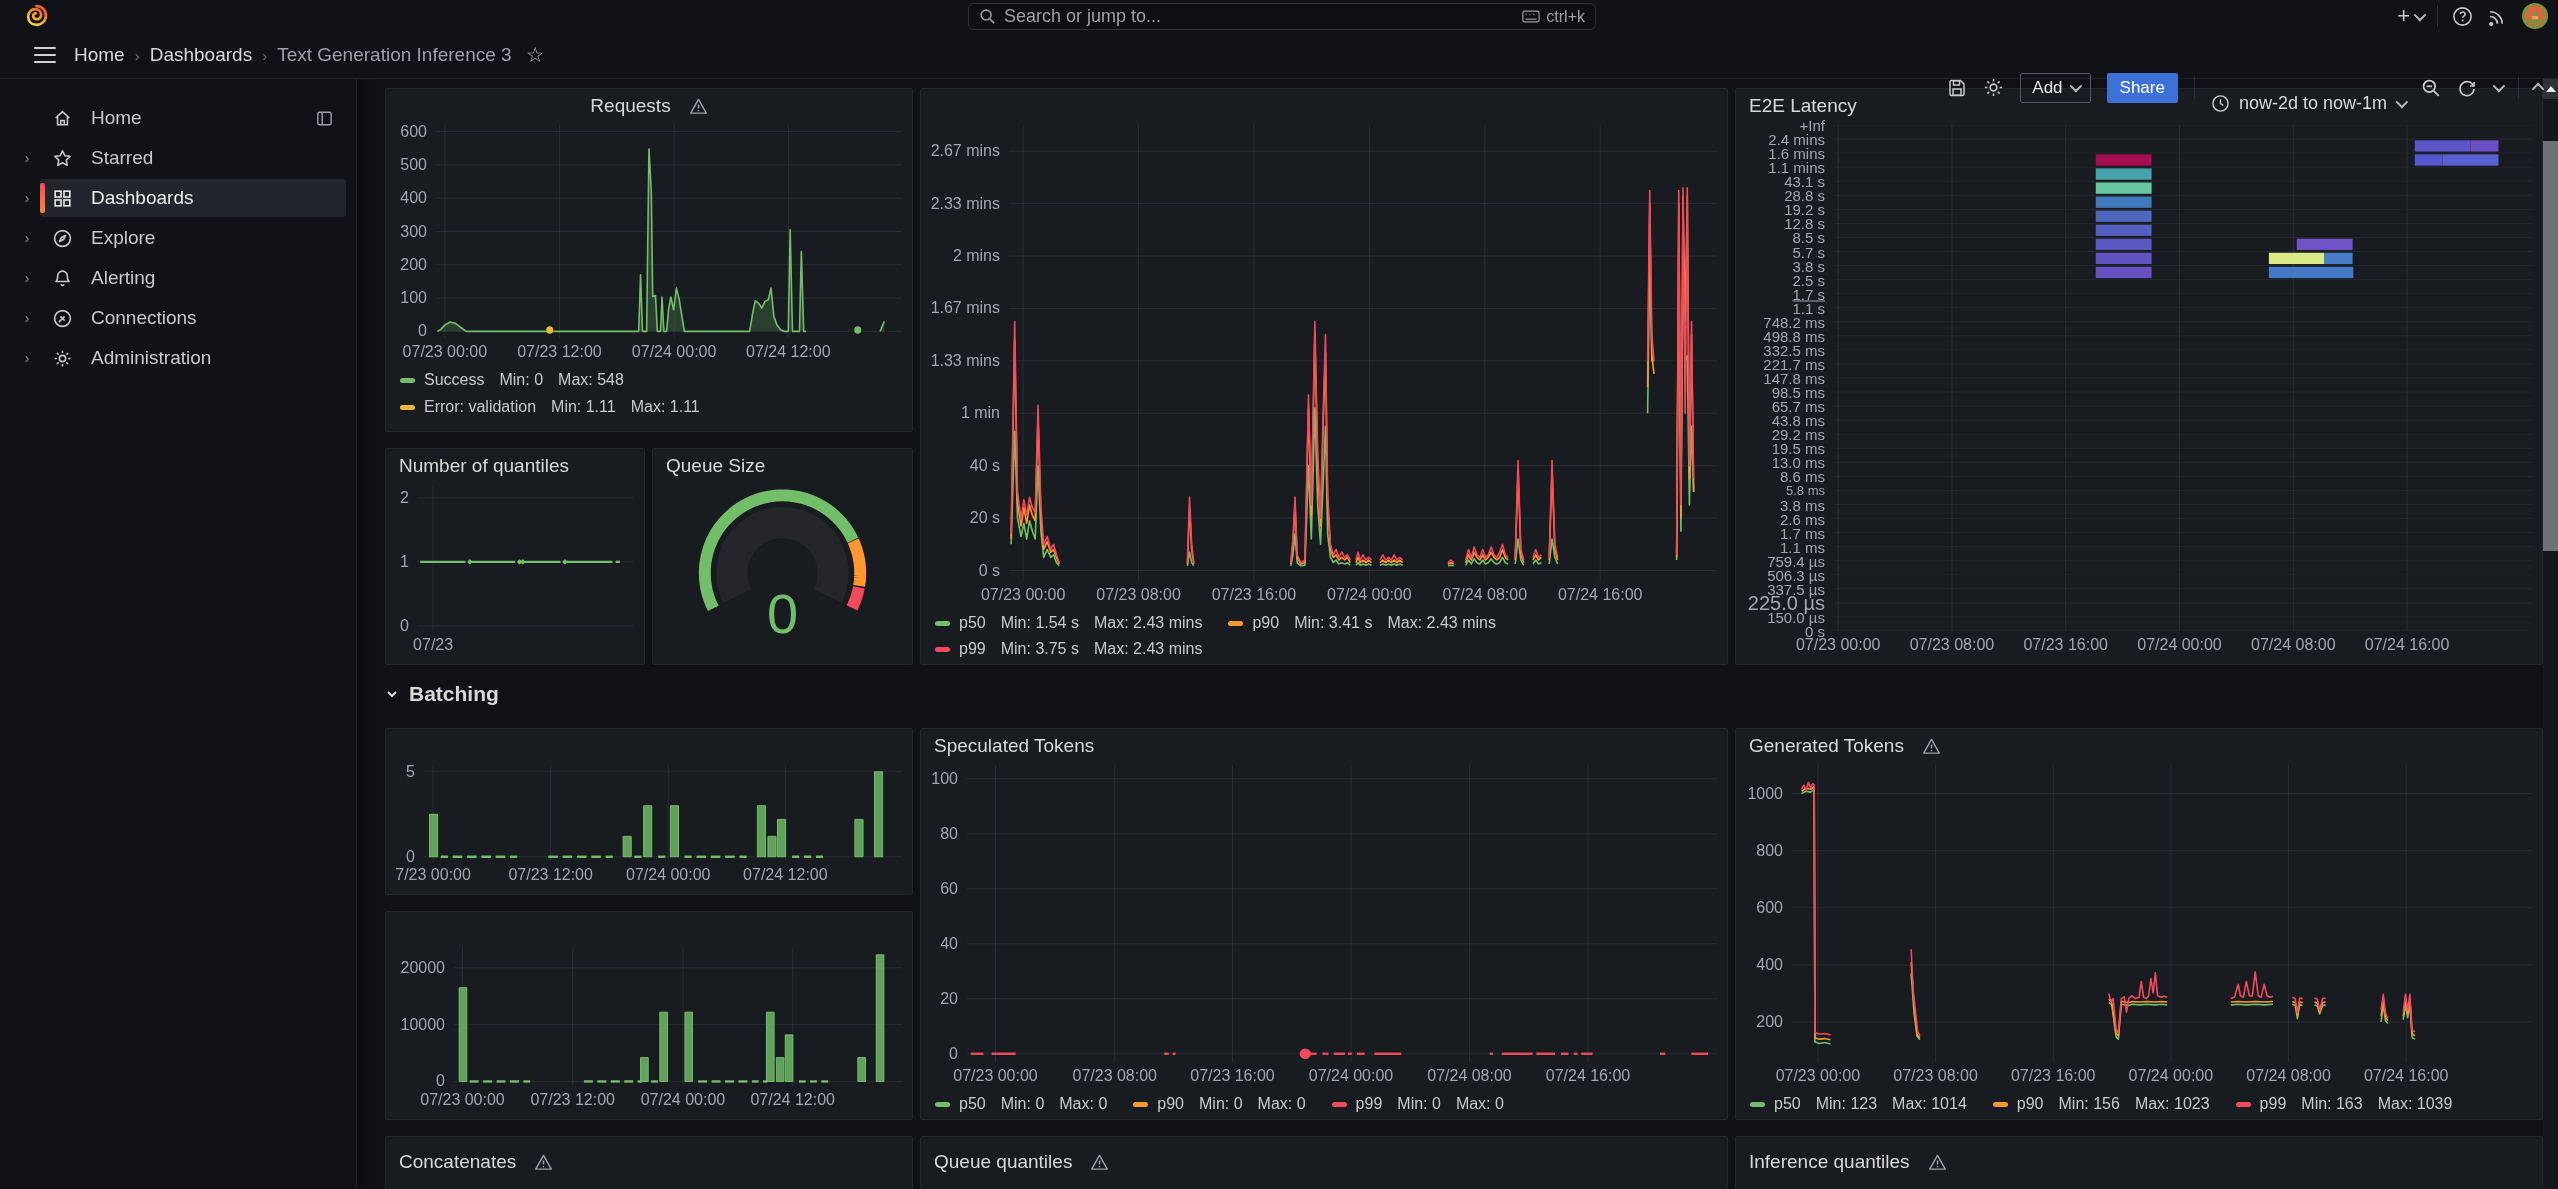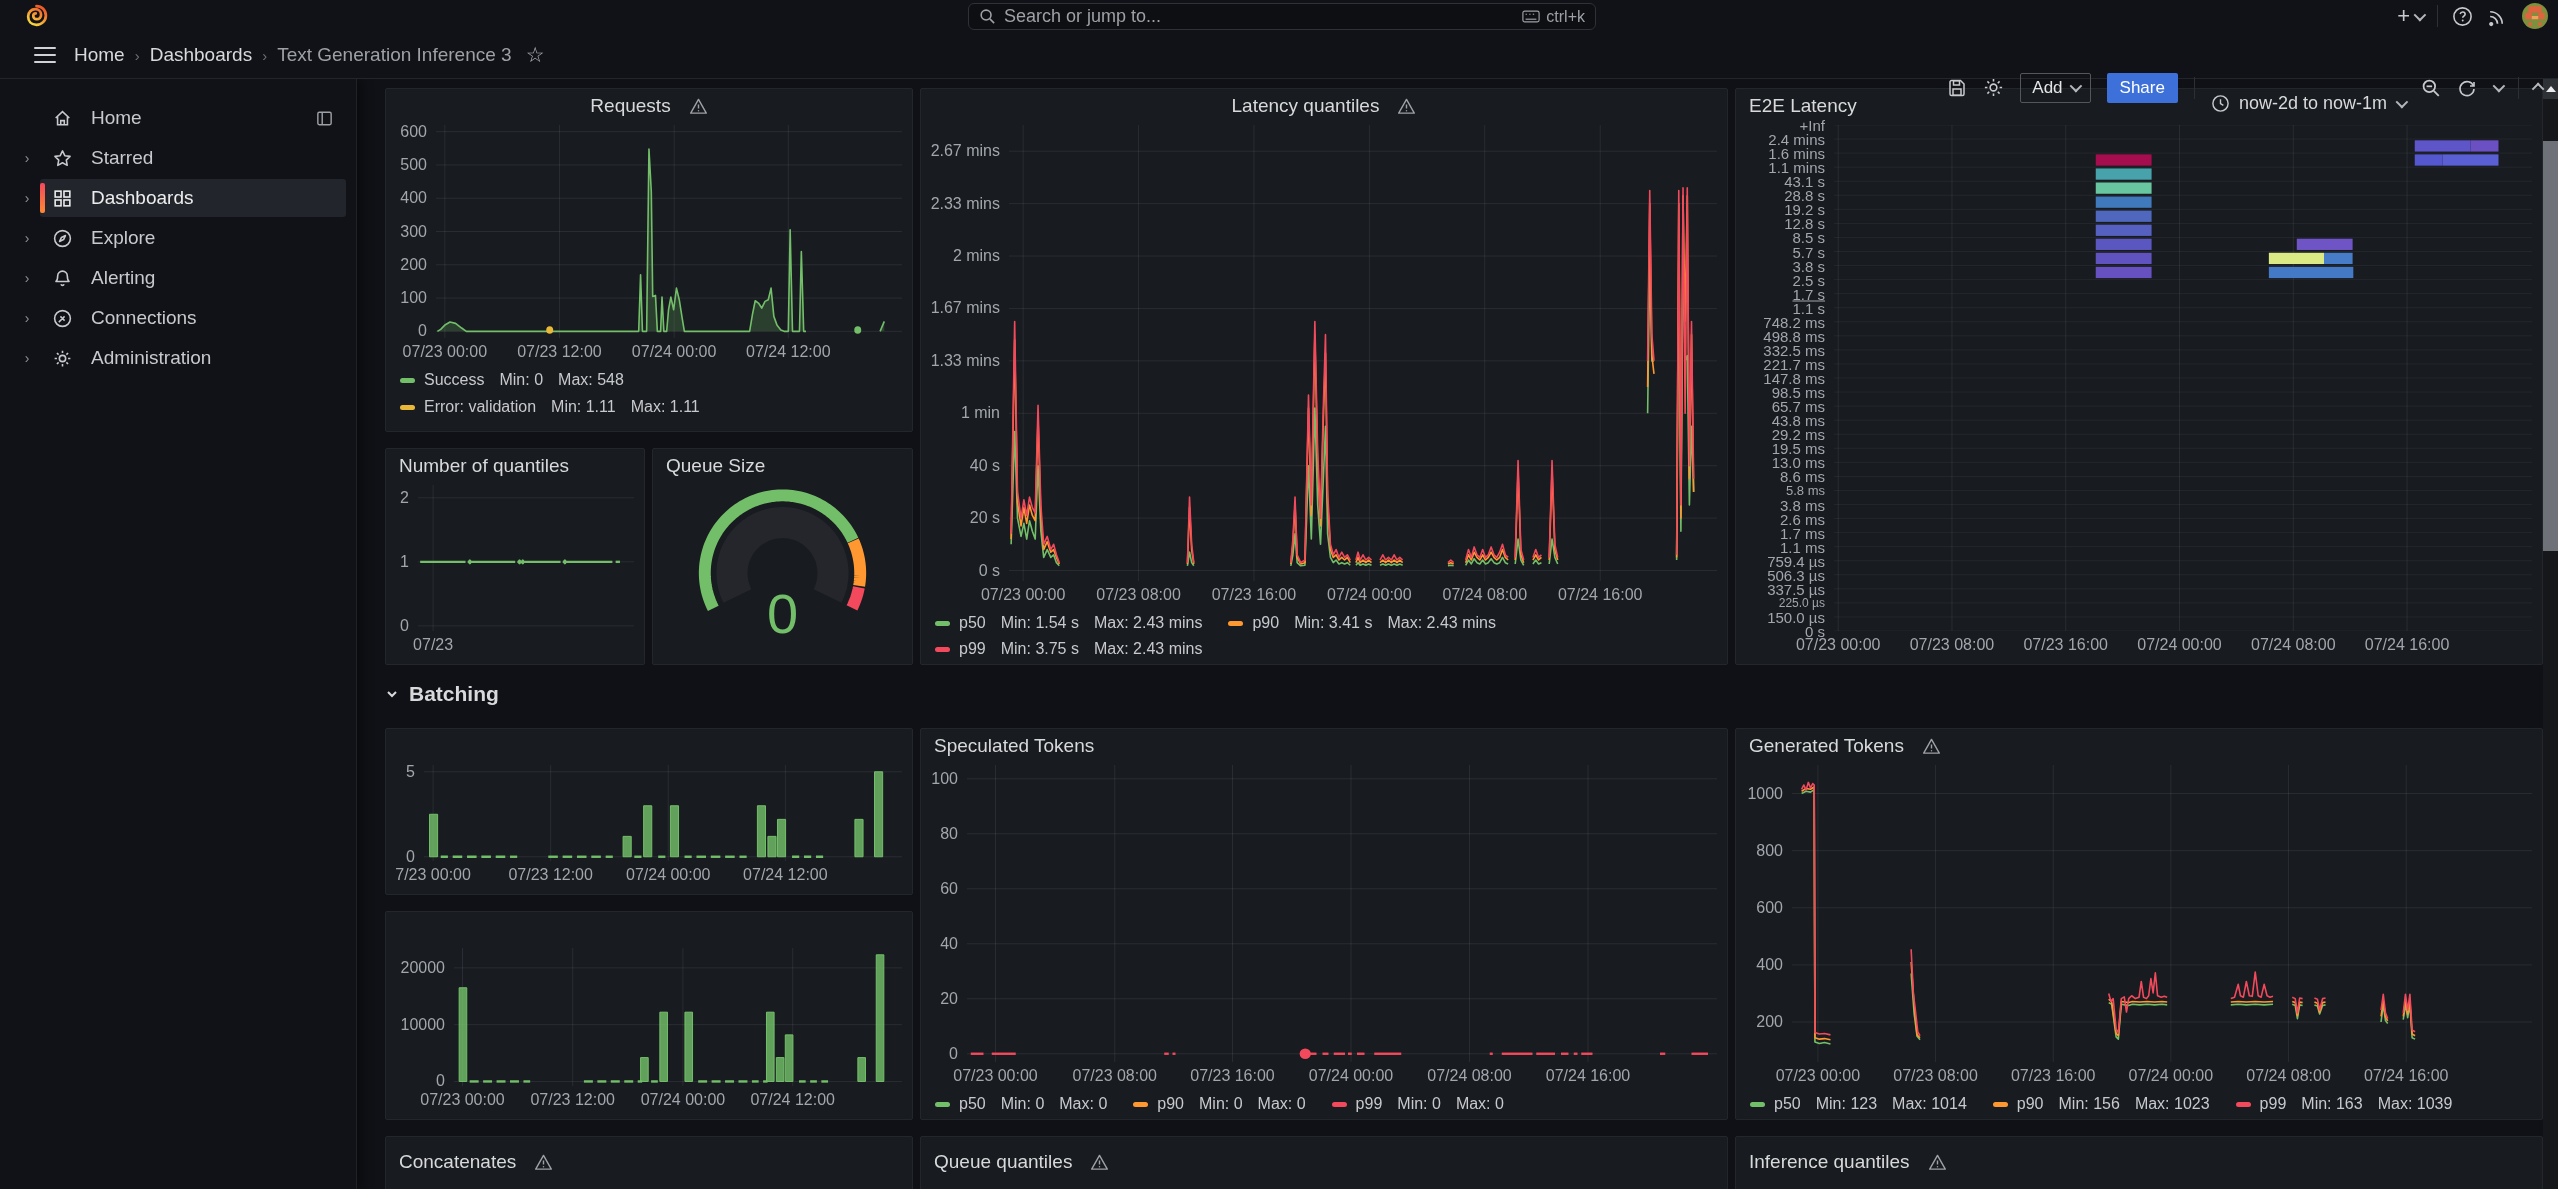--- a/index.html
+++ b/index.html
@@ -360,30 +360,20 @@
           <span class="lg-swatch" style="background:#eab839"></span>
           <span>Error: validation</span>
           <span class="lg-stat">Min: 1.11</span>
           <span class="lg-stat">Max: 1.11</span>
         </span>
       </div>
     </div>
 </section>
 
 <section class="panel" id="p-latency">
-  <div class="panel-header">
-      <span class="ttl">Latency quantiles</span>
-      <span class="warn-ic">
-        <svg width="19" height="19" viewBox="0 0 20 20" fill="none" stroke="#9da0a6" stroke-width="1.5">
-          <path d="M10 2.5 18.2 17H1.8z" stroke-linejoin="round"></path>
-          <line x1="10" y1="8" x2="10" y2="12"></line>
-          <circle cx="10" cy="14.4" r="0.8" fill="#9da0a6" stroke="none"></circle>
-        </svg>
-      </span>
-    </div>
   <div class="chart" style="grid-template-columns: 80px 1fr; grid-template-rows: 1fr 27px auto;">
       <div class="ycol">
         <span class="ylab" style="top: 97.7011%;">0 s</span>
         <span class="ylab" style="top: 86.2069%;">20 s</span>
         <span class="ylab" style="top: 74.7126%;">40 s</span>
         <span class="ylab" style="top: 63.2184%;">1 min</span>
         <span class="ylab" style="top: 51.7241%;">1.33 mins</span>
         <span class="ylab" style="top: 40.2299%;">1.67 mins</span>
         <span class="ylab" style="top: 28.7356%;">2 mins</span>
         <span class="ylab" style="top: 17.2414%; margin-left: 28px;">2.33 mins</span>
@@ -508,21 +498,21 @@
         <span class="ylab" style="top: 66.6667%; font-size: 15px;">13.0 ms</span>
         <span class="ylab" style="top: 69.4444%; font-size: 15px;">8.6 ms</span>
         <span class="ylab" style="top: 72.2222%; font-size: 13px;">5.8 ms</span>
         <span class="ylab" style="top: 75%; font-size: 15px;">3.8 ms</span>
         <span class="ylab" style="top: 77.7778%; font-size: 15px;">2.6 ms</span>
         <span class="ylab" style="top: 80.5556%; font-size: 15px;">1.7 ms</span>
         <span class="ylab" style="top: 83.3333%; font-size: 15px;">1.1 ms</span>
         <span class="ylab" style="top: 86.1111%; font-size: 15px;">759.4 µs</span>
         <span class="ylab" style="top: 88.8889%; font-size: 15px;">506.3 µs</span>
         <span class="ylab" style="top: 91.6667%; font-size: 15px;">337.5 µs</span>
-        <span class="ylab" style="top: 94.4444%; font-size: 12px;">225.0 µs</span>
+        <span class="ylab" style="top: 94.4444%; font-size: 20px;">225.0 µs</span>
         <span class="ylab" style="top: 97.2222%; font-size: 15px;">150.0 µs</span>
         <span class="ylab" style="top: 100%; font-size: 15px;">0 s</span>
       </div>
       <div class="plotwrap">
         <svg viewBox="0 0 100 100" preserveAspectRatio="none" style="width: 100%; height: 100%; position: absolute; inset: 0px;">
           <line x1="0" x2="100" y1="0" y2="0" stroke="rgba(140,150,160,0.10)" vector-effect="non-scaling-stroke"></line>
           <line x1="0" x2="100" y1="2.7777777777777777" y2="2.7777777777777777" stroke="rgba(140,150,160,0.10)" vector-effect="non-scaling-stroke"></line>
           <line x1="0" x2="100" y1="5.555555555555555" y2="5.555555555555555" stroke="rgba(140,150,160,0.10)" vector-effect="non-scaling-stroke"></line>
           <line x1="0" x2="100" y1="8.333333333333332" y2="8.333333333333332" stroke="rgba(140,150,160,0.10)" vector-effect="non-scaling-stroke"></line>
           <line x1="0" x2="100" y1="11.11111111111111" y2="11.11111111111111" stroke="rgba(140,150,160,0.10)" vector-effect="non-scaling-stroke"></line>

